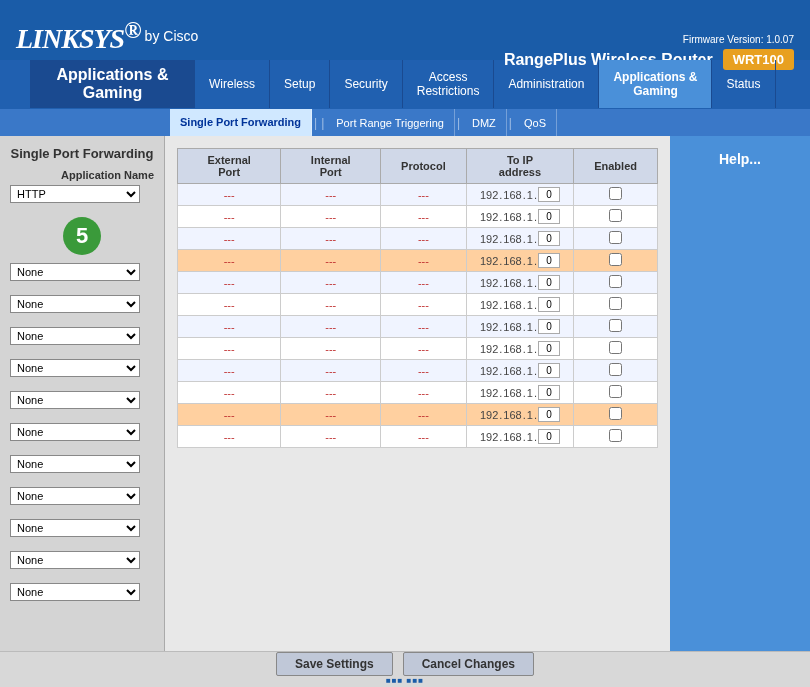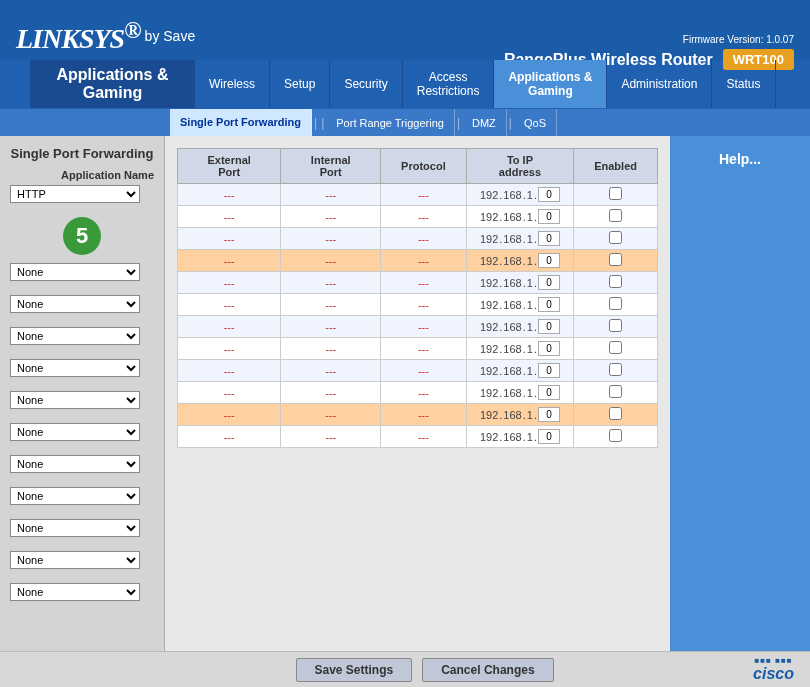--- a/index.html
+++ b/index.html
@@ -48,34 +48,34 @@
     .ip-cell { display: flex; align-items: center; justify-content: center; gap: 1px; }
     .ip-cell span { color: #444; }
     .ip-input { width: 22px; border: 1px solid #aaa; font-size: 10px; text-align: center; padding: 1px; }
     .enabled-cb { width: 13px; height: 13px; }
 
     
     #right-panel { width: 140px; background: #4a90d9; display: flex; align-items: flex-start; justify-content: center; padding: 15px 10px; }
     #help-link { color: white; font-weight: bold; font-size: 14px; cursor: pointer; text-decoration: none; }
 
     
-    #footer { height: 36px; background: #d8d8d8; display: flex; align-items: center; justify-content: flex-start; padding: 0 16px; border-top: 1px solid #bbb; }
+    #footer { height: 36px; background: #d8d8d8; display: flex; align-items: center; justify-content: flex-start; padding: 0 16px; border-top: 1px solid #bbb; flex-direction: column; }
     #footer-btns { display: flex; gap: 10px; justify-content: center; flex: 1; }
     .footer-btn { background: #c0c8d8; color: #333; border: 1px solid #888; padding: 4px 18px; font-size: 12px; cursor: pointer; border-radius: 2px; font-weight: bold; }
     #cisco-logo { display: flex; align-items: center; }
     #cisco-dots { color: #1a5ca8; font-size: 8px; letter-spacing: 1px; }
     #cisco-text { color: #1a5ca8; font-size: 16px; font-weight: bold; font-style: italic; }
   </style>
 </head>
 <body>
 
 <div id="header">
   <div id="logo-area">
     <span id="logo-linksys">LINKSYS<sup>®</sup></span>
-    <span id="logo-cisco"> by Save</span>
+    <span id="logo-cisco"> by Cisco</span>
   </div>
   <div id="header-right">
     <div id="firmware-version">
       <span>Firmware Version:</span>
       <span>1.0.07</span>
     </div>
     <div style="display:flex; align-items:center; justify-content:flex-end; margin-top:4px;text-align:center;">
       <span id="router-name">RangePlus Wireless Router</span>
       <span id="model-badge" style="margin-left:10px;">WRT100</span>
     </div>
@@ -84,22 +84,22 @@
 
 <div id="main-nav">
   <div id="app-gaming-title">
     <span>Applications &amp; Gaming</span>
   </div>
   <div id="nav-tabs">
     <div class="nav-tab">Wireless</div>
     <div class="nav-tab">Setup</div>
     <div class="nav-tab">Security</div>
     <div class="nav-tab" style="text-align:center;">Access<br>Restrictions</div>
+    <div class="nav-tab">Administration</div>
     <div class="nav-tab active" style="text-align:center;">Applications &amp;<br>Gaming</div>
-    <div class="nav-tab">Administration</div>
     <div class="nav-tab">Status</div>
   </div>
 </div>
 
 <div id="sub-nav">
   <div class="sub-tab active">Single Port Forwarding</div>
   <span style="color:rgba(255,255,255,0.5); padding:0 2px;">|</span>
   <span style="color:rgba(255,255,255,0.5); padding:0 2px;">|</span>
   <div class="sub-tab">Port Range Triggering</div>
   <span style="color:rgba(255,255,255,0.5); padding:0 2px;">|</span>

